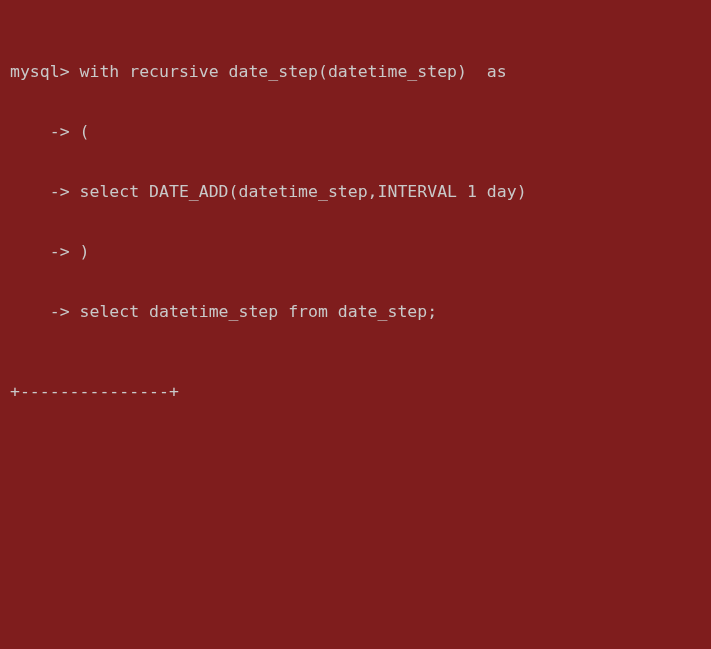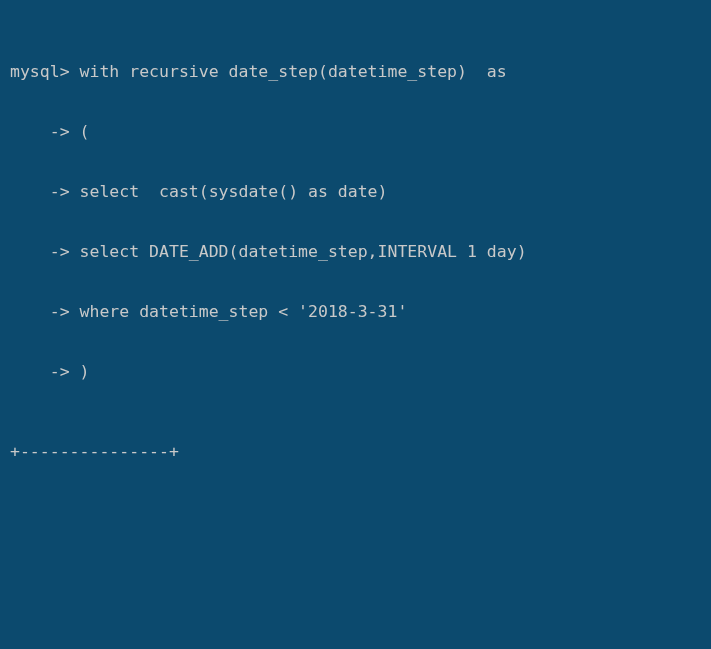--- a/index.html
+++ b/index.html
@@ -29,29 +29,28 @@
   }
   .line {
     height: 20px;
     white-space: pre;
     display: block;
   }
 </style>
 </head>
 <body>
 
-<div id="terminal" style="background: #0c4a6e; color: rgb(201, 201, 201);">
+<div id="terminal" style="background: #7f1d1d; color: rgb(201, 201, 201);">
   <div id="screen">
 
     <span class="line">mysql&gt; with recursive date_step(datetime_step)  as</span>
     <span class="line">    -&gt; (</span>
-    <span class="line">    -&gt; select  cast(sysdate() as date)</span>
     <span class="line">    -&gt; select DATE_ADD(datetime_step,INTERVAL 1 day)</span>
-    <span class="line">    -&gt; where datetime_step &lt; '2018-3-31'</span>
     <span class="line">    -&gt; )</span>
+    <span class="line">    -&gt; select datetime_step from date_step;</span>
 
     <span class="line">+---------------+</span>
     
     
 
     
     
     
     
     

